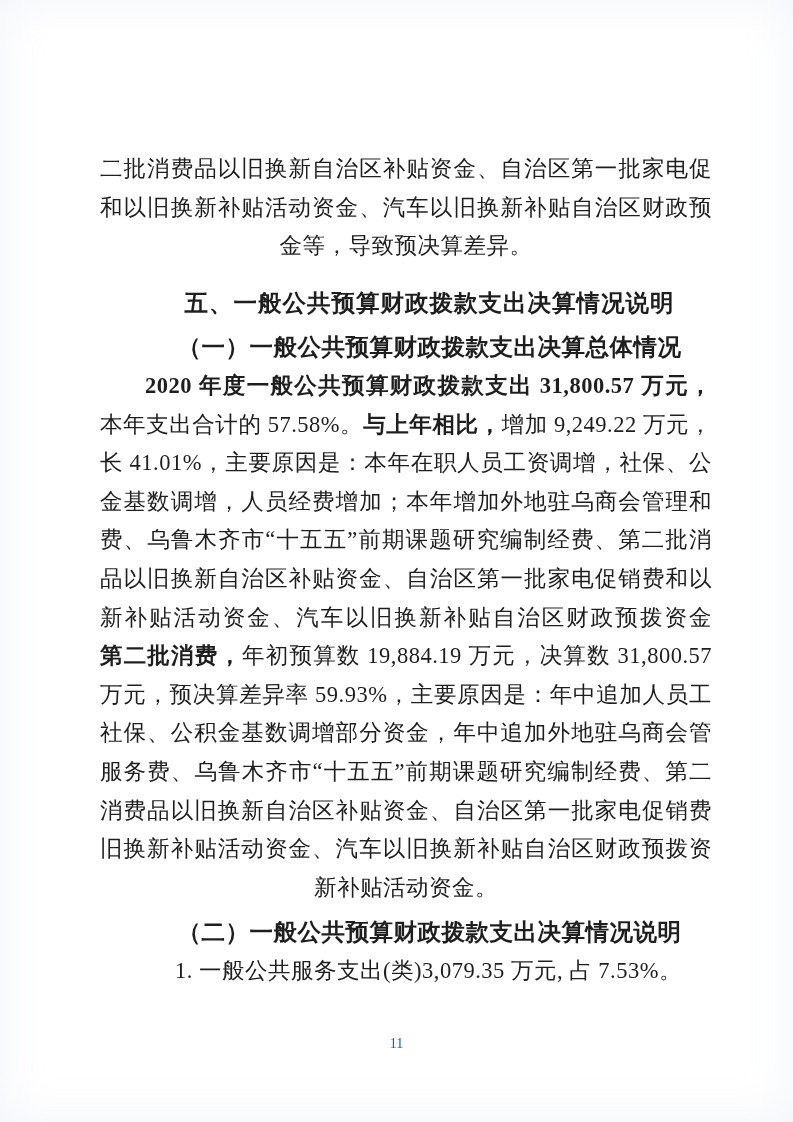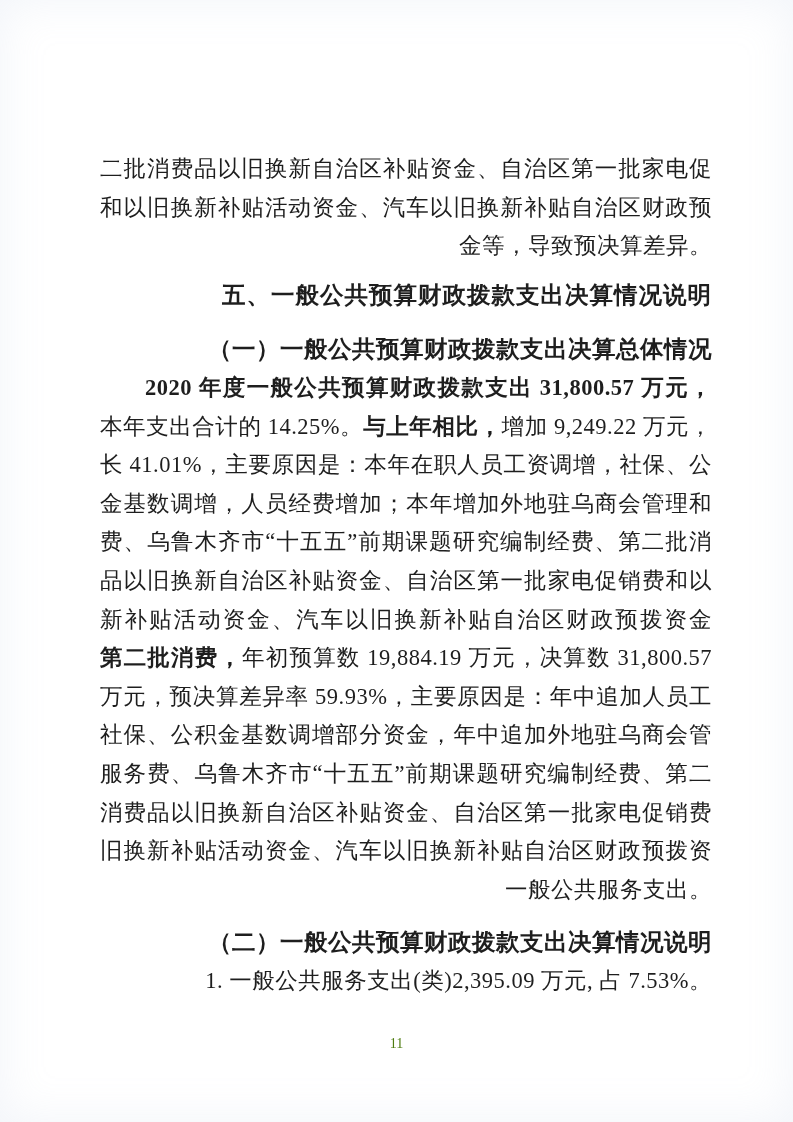--- a/index.html
+++ b/index.html
@@ -21,78 +21,78 @@
     left: 100px;
     top: 150px;
     width: 612px;
   }
   .line {
     font-size: 22.5px;
     line-height: 38.6px;
     height: 38.6px;
     color: #1e1e1e;
     overflow: hidden;
-    text-align: right;
+    text-align: center;
     letter-spacing: 0.5px;
   }
   .line.justify {
     text-align: justify;
     text-align-last: justify;
     text-justify: inter-character;
   }
   .line.indent2 {
     text-indent: 2em;
   }
   .line.h1 {
-    font-family: Liberation Mono, monospace;
+    font-family: Liberation Sans, sans-serif;
     font-weight: bold;
     font-size: 23.5px;
-    margin-top: 12px;
+    margin-top: 18px;
     letter-spacing: 1px;
   }
   .line.h2 {
     font-weight: bold;
     font-size: 23.5px;
-    margin-top: 14px;
+    margin-top: 6px;
     letter-spacing: 0.5px;
   }
   .seg { font-weight: normal; }
   .seg.bold { font-weight: bold; }
   .page-number {
     position: absolute;
     left: 0;
     top: 1036px;
     width: 100%;
     text-align: center;
     font-size: 14px;
-    color: #4d7c0f;
+    color: #0369a1;
     font-family: "Liberation Serif", "DejaVu Serif", serif;
   }
 </style>
 </head>
 <body>
 
 <div class="page">
   <div class="content">
       <div class="line body justify"><span class="seg">二批消费品以旧换新自治区补贴资金、自治区第一批家电促销费</span></div>
       <div class="line body justify"><span class="seg">和以旧换新补贴活动资金、汽车以旧换新补贴自治区财政预拨资</span></div>
       <div class="line body"><span class="seg">金等，导致预决算差异。</span></div>
       <div class="line h1 indent2"><span class="seg bold">五、一般公共预算财政拨款支出决算情况说明</span></div>
       <div class="line h2 indent2"><span class="seg bold">（一）一般公共预算财政拨款支出决算总体情况</span></div>
       <div class="line body justify indent2"><span class="seg bold">2020 年度一般公共预算财政拨款支出 31,800.57 万元，</span></div>
-      <div class="line body justify"><span class="seg">本年支出合计的 14.25%。</span><span class="seg bold">与上年相比，</span><span class="seg">增加 9,249.22 万元，增</span></div>
+      <div class="line body justify"><span class="seg">本年支出合计的 57.58%。</span><span class="seg bold">与上年相比，</span><span class="seg">增加 9,249.22 万元，增</span></div>
       <div class="line body justify"><span class="seg">长 41.01%，主要原因是：本年在职人员工资调增，社保、公积</span></div>
       <div class="line body justify"><span class="seg">金基数调增，人员经费增加；本年增加外地驻乌商会管理和服务</span></div>
       <div class="line body justify"><span class="seg">费、乌鲁木齐市“十五五”前期课题研究编制经费、第二批消费</span></div>
       <div class="line body justify"><span class="seg">品以旧换新自治区补贴资金、自治区第一批家电促销费和以旧换</span></div>
       <div class="line body justify"><span class="seg">新补贴活动资金、汽车以旧换新补贴自治区财政预拨资金等。</span></div>
       <div class="line body justify"><span class="seg bold">第二批消费，</span><span class="seg">年初预算数 19,884.19 万元，决算数 31,800.57</span></div>
       <div class="line body justify"><span class="seg">万元，预决算差异率 59.93%，主要原因是：年中追加人员工资、</span></div>
       <div class="line body justify"><span class="seg">社保、公积金基数调增部分资金，年中追加外地驻乌商会管理和</span></div>
       <div class="line body justify"><span class="seg">服务费、乌鲁木齐市“十五五”前期课题研究编制经费、第二批</span></div>
       <div class="line body justify"><span class="seg">消费品以旧换新自治区补贴资金、自治区第一批家电促销费和以</span></div>
       <div class="line body justify"><span class="seg">旧换新补贴活动资金、汽车以旧换新补贴自治区财政预拨资金等，</span></div>
-      <div class="line body"><span class="seg">一般公共服务支出。</span></div>
+      <div class="line body"><span class="seg">新补贴活动资金。</span></div>
       <div class="line h2 indent2"><span class="seg bold">（二）一般公共预算财政拨款支出决算情况说明</span></div>
-      <div class="line body indent2"><span class="seg">1. 一般公共服务支出(类)2,395.09 万元, 占 7.53%。</span></div>
+      <div class="line body indent2"><span class="seg">1. 一般公共服务支出(类)3,079.35 万元, 占 7.53%。</span></div>
     </div>
   <div class="page-number">11</div>
 </div>
 
 </body></html>

